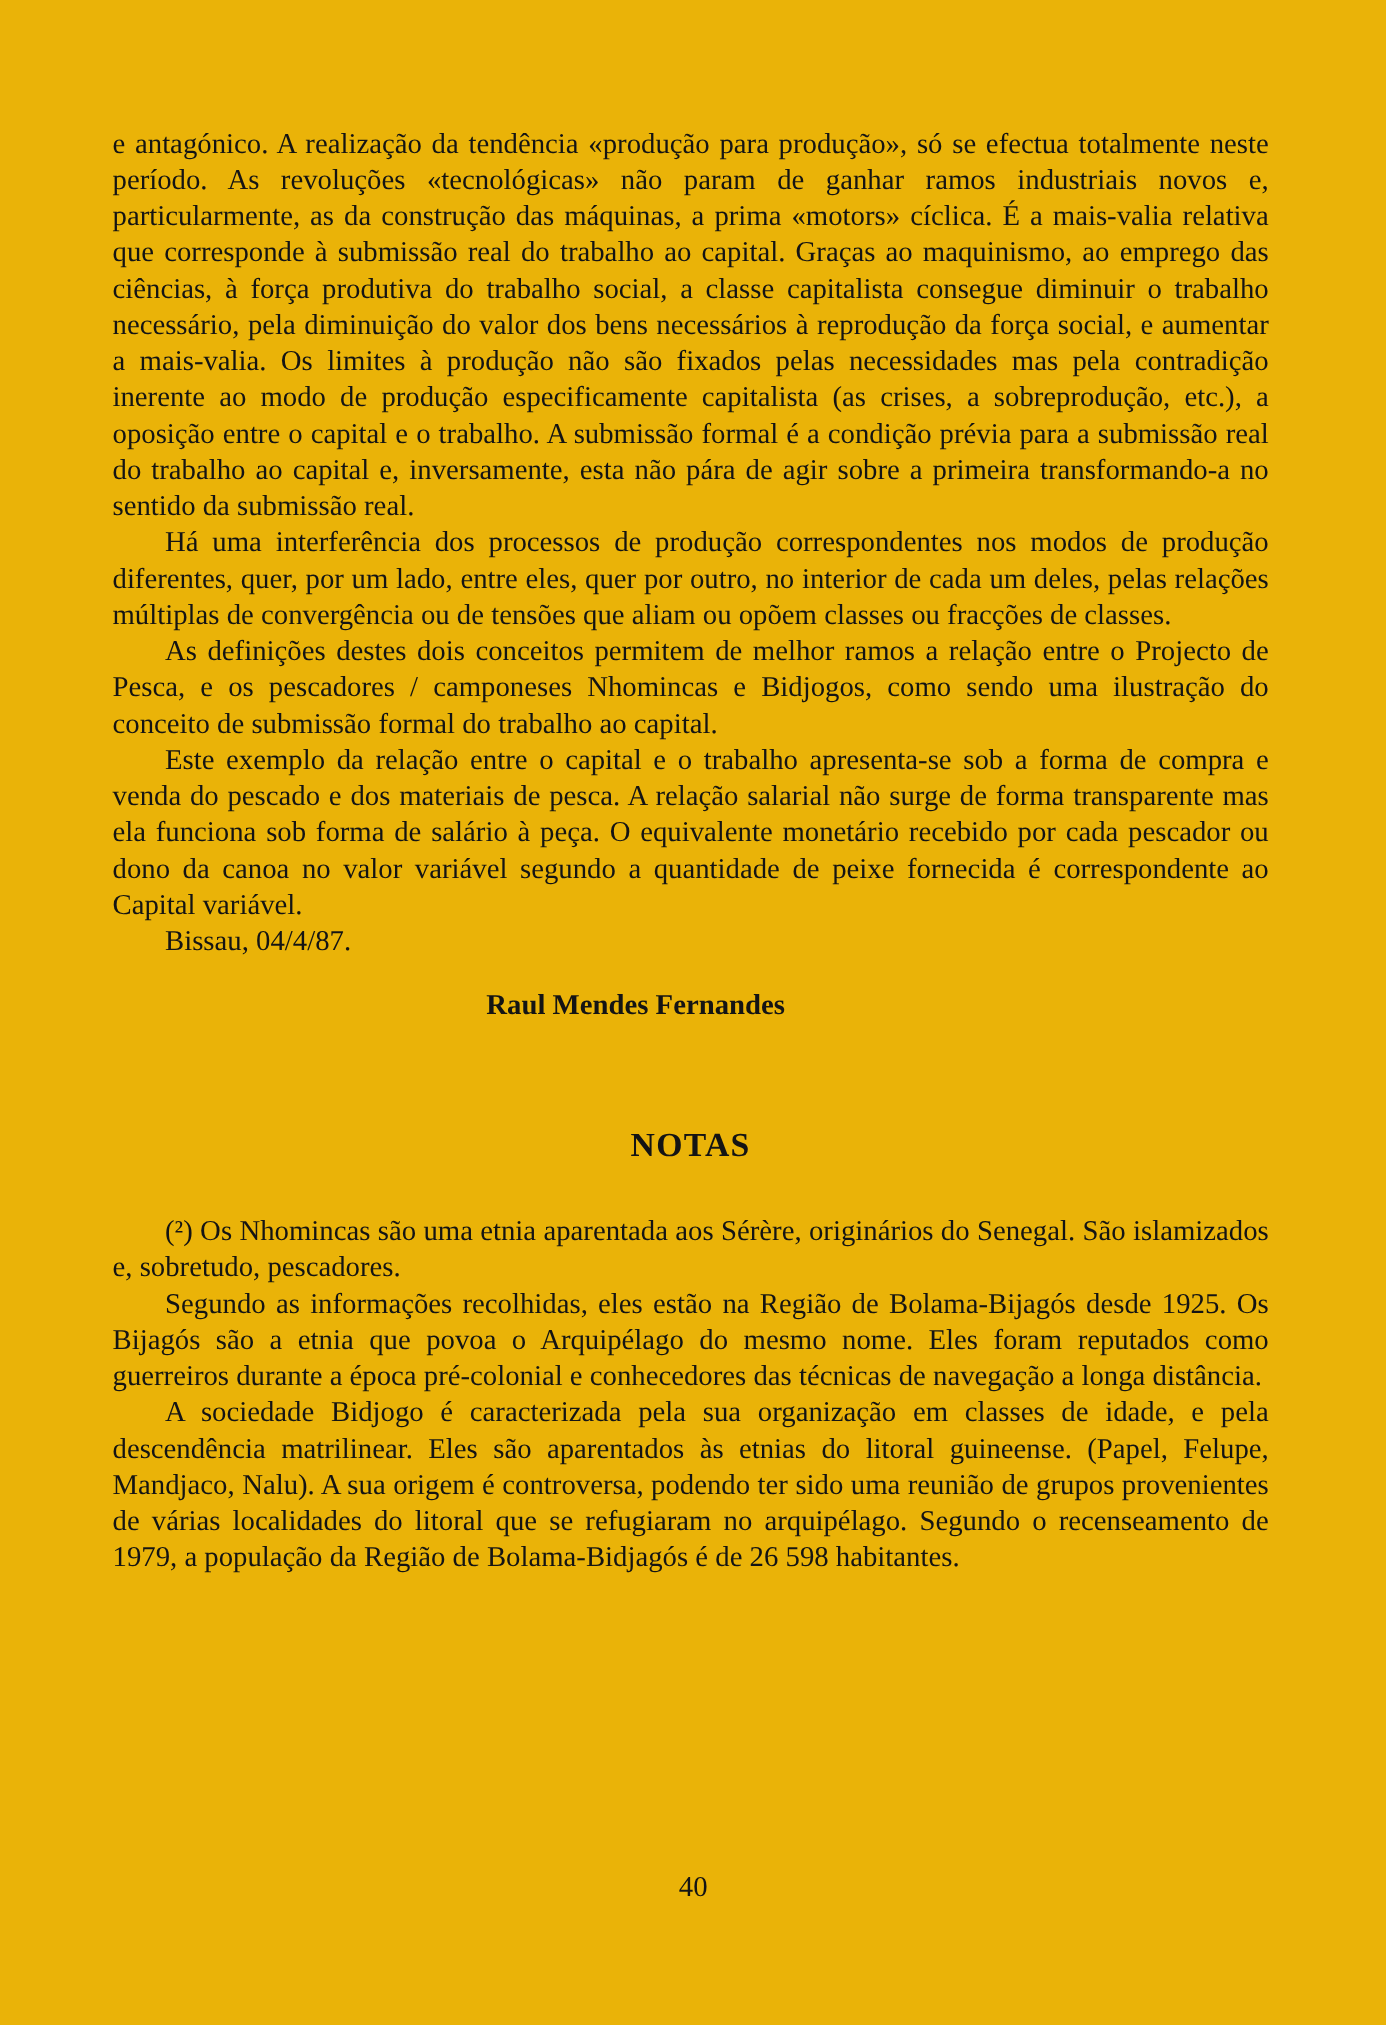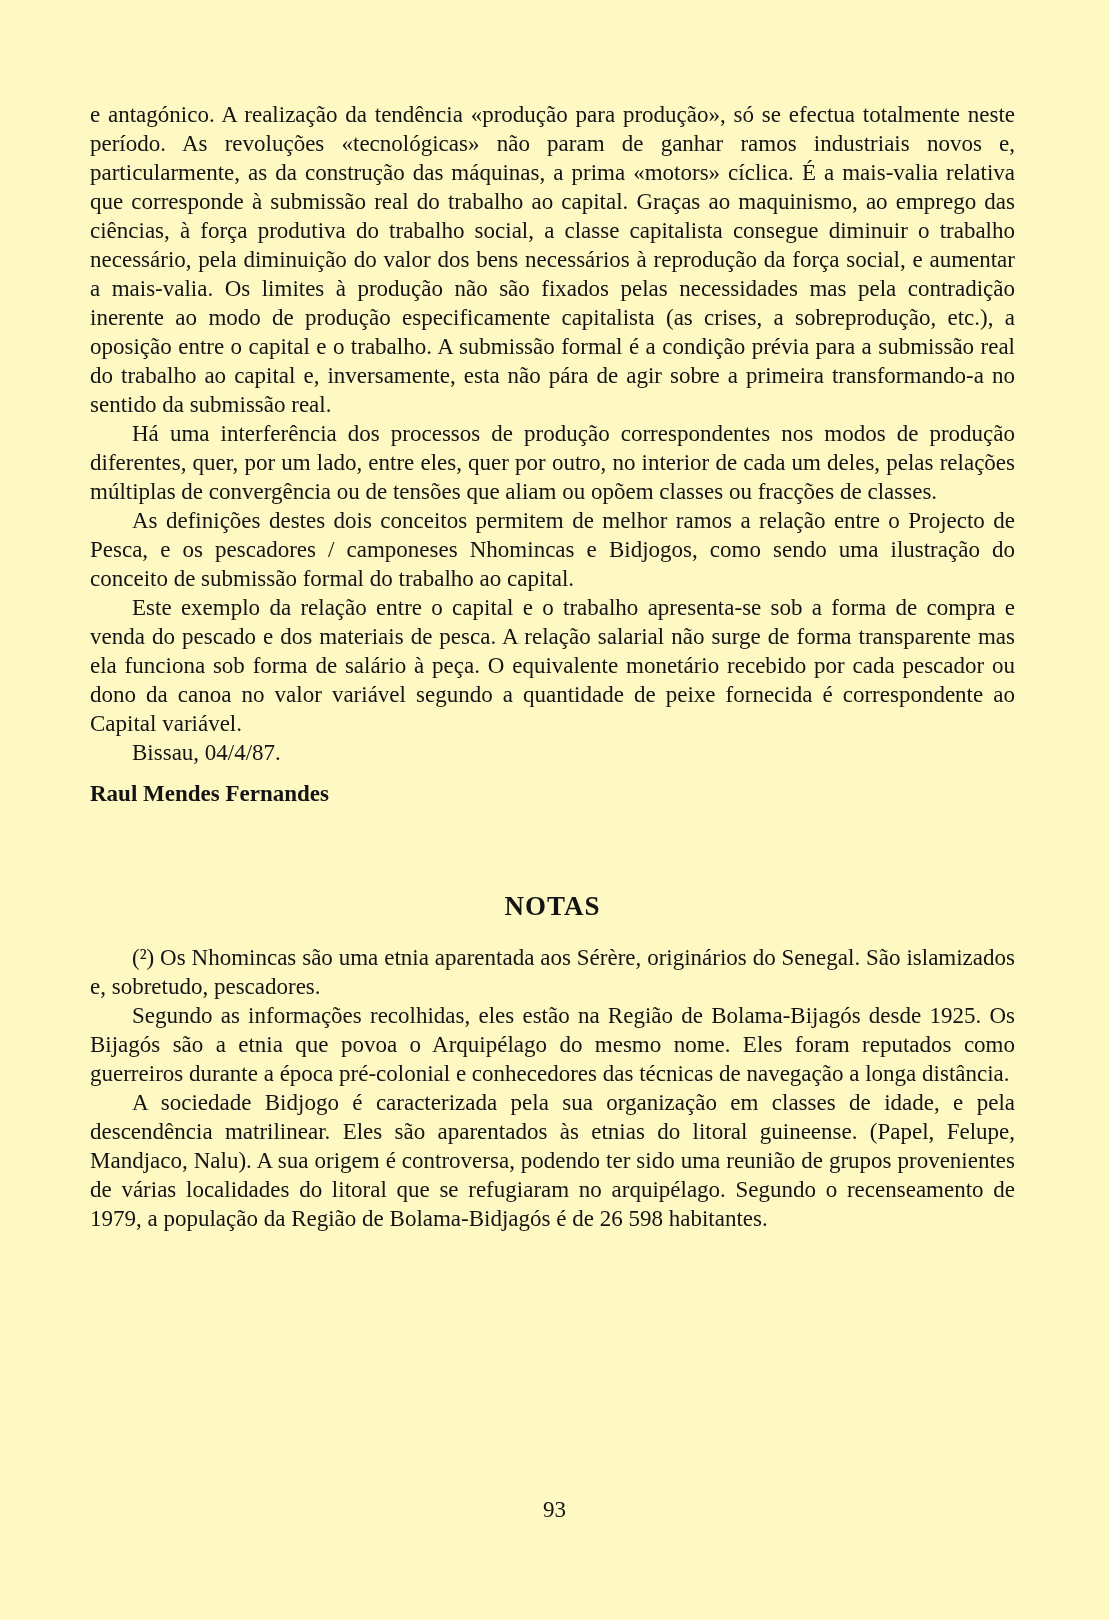--- a/index.html
+++ b/index.html
@@ -7,21 +7,21 @@
     padding: 0;
   }
   body {
     width: 1109px;
     height: 1620px;
     background: #f4f3ef;
   }
   .page {
     width: 1109px;
     height: 1620px;
-    background: #fef9c3;
+    background: #eab308;
     box-sizing: border-box;
     padding: 100px 94px 0 90px;
     font-family: "Liberation Serif", "DejaVu Serif", serif;
     font-size: 23px;
     line-height: 29px;
     color: #141414;
     position: relative;
   }
   .body-text p,
   .notes p {
@@ -29,33 +29,33 @@
     text-align: justify;
   }
   p.indent {
     text-indent: 42px;
   }
   p.dateline {
     text-align: left;
   }
   .author {
     font-weight: bold;
-    text-align: left;
+    text-align: center;
     padding-right: 88px;
-    margin-top: 12px;
+    margin-top: 22px;
   }
   .notas-heading {
     font-weight: bold;
     font-size: 27px;
     text-align: center;
     margin: 84px 0 0 0;
     letter-spacing: 1px;
   }
   .notes {
-    margin-top: 22px;
+    margin-top: 39px;
   }
   .page-number {
     position: absolute;
     bottom: 96px;
     left: 0;
     width: 100%;
     text-align: center;
   }
 </style>
 </head>
@@ -74,15 +74,15 @@
   <div class="author">Raul Mendes Fernandes</div>
 
   <h2 class="notas-heading">NOTAS</h2>
 
   <div class="notes">
     <p class="indent">(²) Os Nhomincas são uma etnia aparentada aos Sérère, originários do Senegal. São islamizados e, sobretudo, pescadores.</p>
     <p class="indent">Segundo as informações recolhidas, eles estão na Região de Bolama-Bijagós desde 1925. Os Bijagós são a etnia que povoa o Arquipélago do mesmo nome. Eles foram reputados como guerreiros durante a época pré-colonial e conhecedores das técnicas de navegação a longa distância.</p>
     <p class="indent">A sociedade Bidjogo é caracterizada pela sua organização em classes de idade, e pela descendência matrilinear. Eles são aparentados às etnias do litoral guineense. (Papel, Felupe, Mandjaco, Nalu). A sua origem é controversa, podendo ter sido uma reunião de grupos provenientes de várias localidades do litoral que se refugiaram no arquipélago. Segundo o recenseamento de 1979, a população da Região de Bolama-Bidjagós é de 26 598 habitantes.</p>
   </div>
 
-  <div class="page-number">93</div>
+  <div class="page-number">40</div>
 
 </div>
 
 </body></html>

